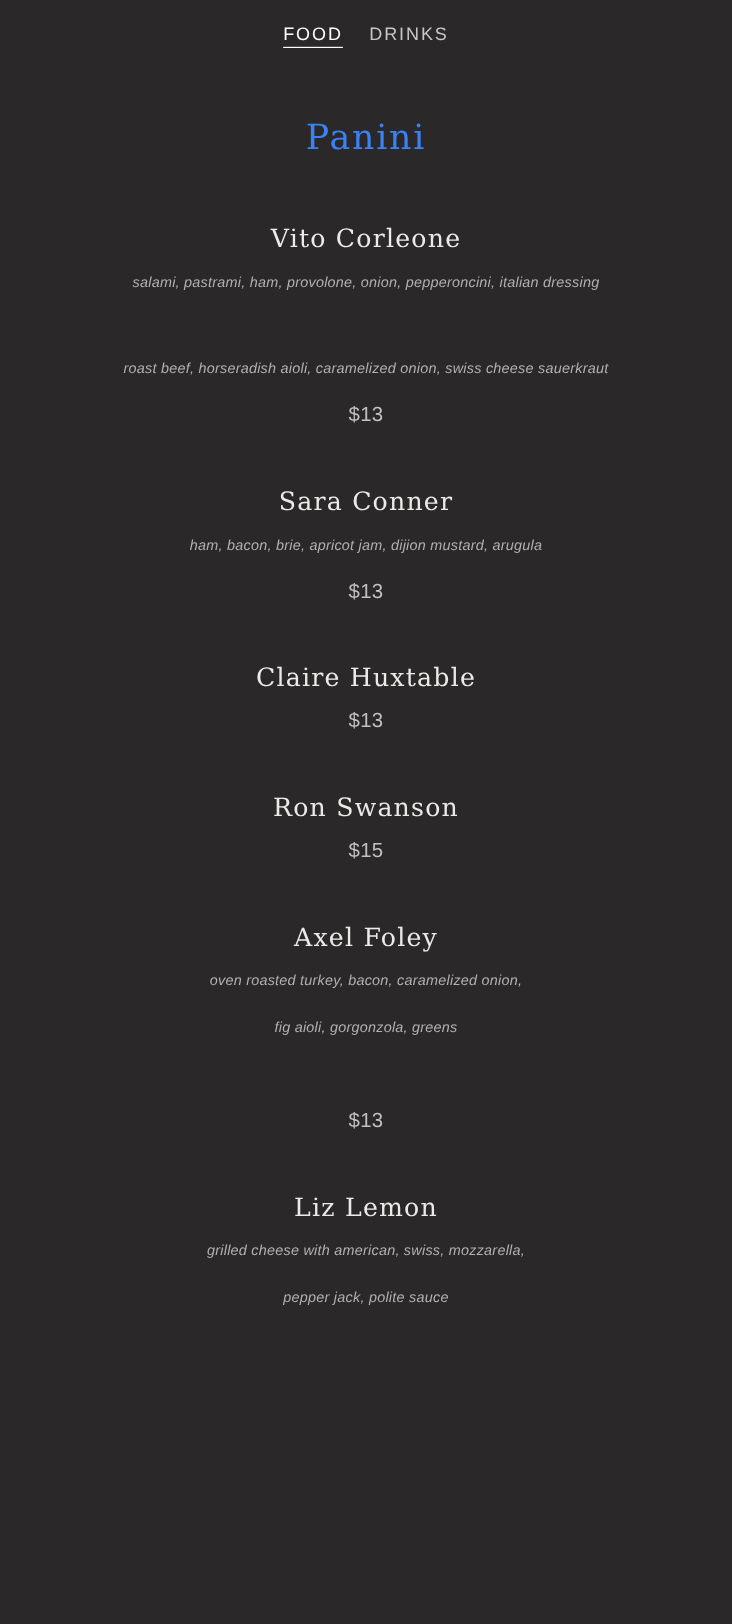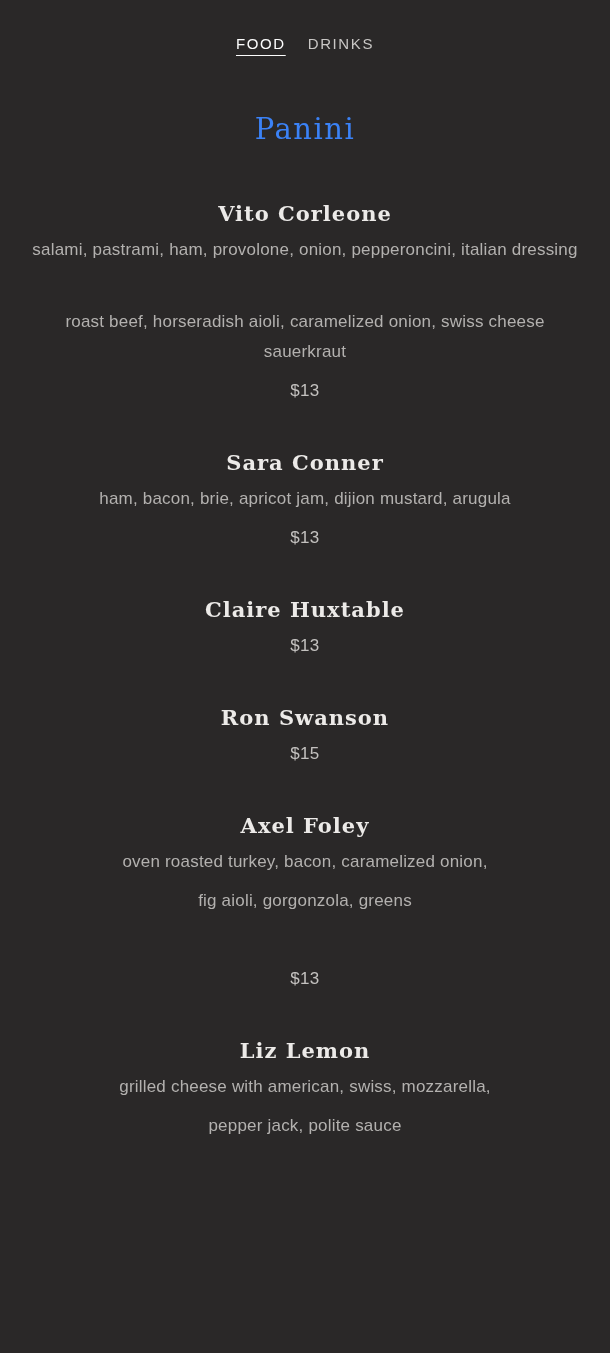--- a/index.html
+++ b/index.html
@@ -12,21 +12,21 @@
   body {
     height: 1353px;
     overflow: hidden;
     font-family: "Liberation Sans", sans-serif;
   }
 
   .page {
     width: 610px;
     height: 1353px;
     background: #2a2828;
-    padding-top: 34px;
+    padding-top: 19px;
     overflow: hidden;
   }
 
   
   .top-nav {
     display: flex;
     justify-content: center;
     align-items: baseline;
     gap: 22px;
     line-height: 20px;
@@ -66,35 +66,36 @@
   }
 
   .menu-item {
     margin-bottom: 42px;
     padding: 0 26px;
     text-align: center;
   }
 
   .item-name {
     font-family: "DejaVu Serif", serif;
-    font-weight: 700;
+    font-weight: 400;
     font-size: 21px;
     line-height: 30px;
     letter-spacing: 1px;
     color: #eceae8;
     margin-bottom: 6px;
   }
 
   .desc-line {
-    font-size: 17px;
+    font-size: 12px;
     line-height: 30px;
     letter-spacing: 0.2px;
     color: #b3b1af;
     min-height: 30px;
     margin-bottom: 9px;
+    font-style: italic;
   }
 
   .price {
     font-size: 17px;
     line-height: 30px;
     letter-spacing: 0.3px;
     color: #c3c1bf;
   }
 
   .price:empty { display: none; }

